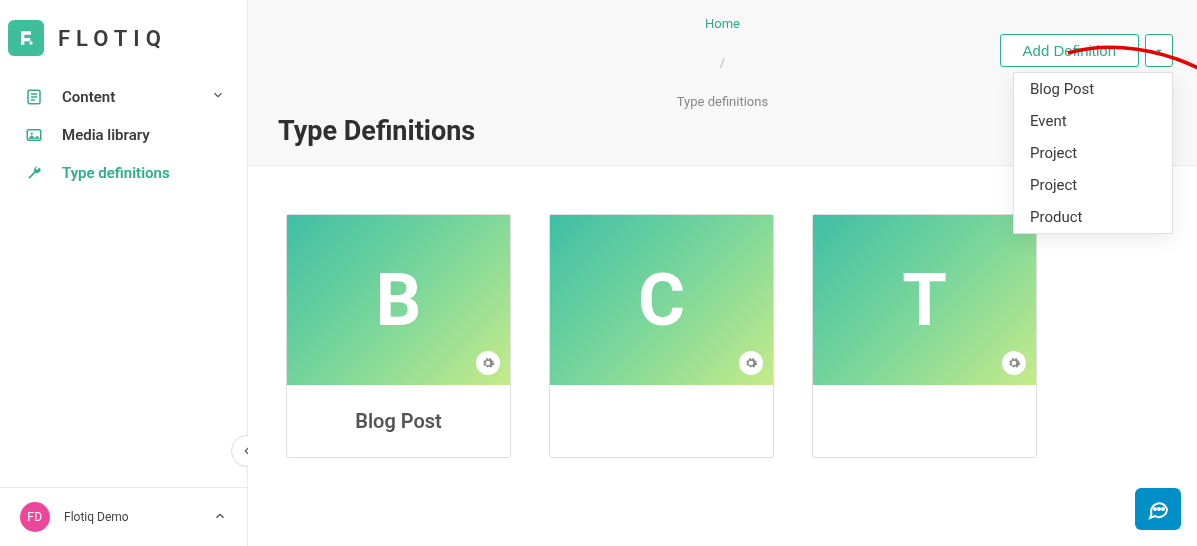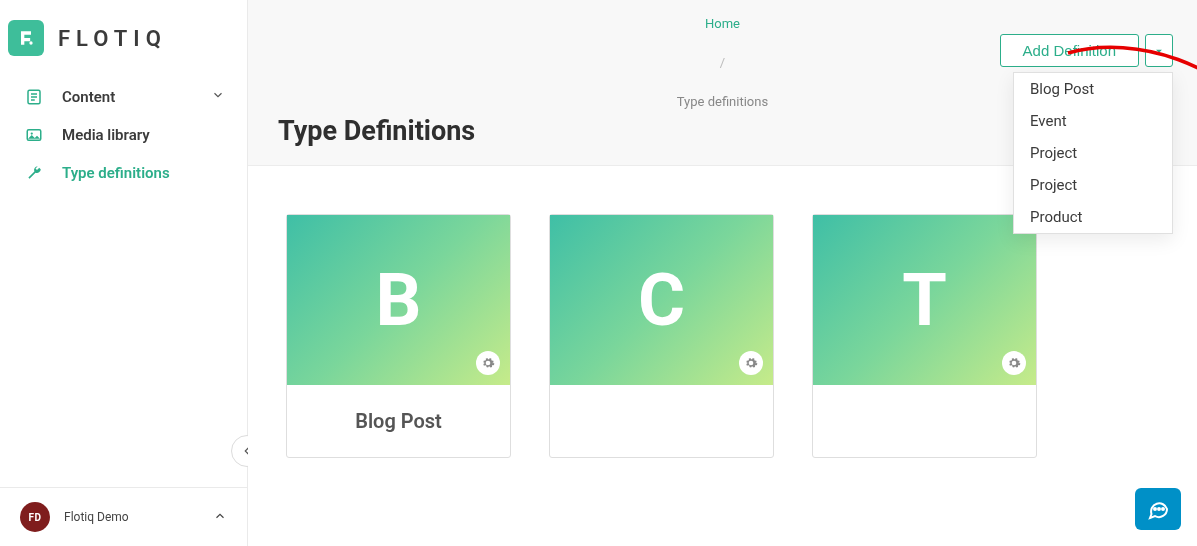--- a/index.html
+++ b/index.html
@@ -58,23 +58,23 @@
     .nav-icon { width: 20px; display:flex; align-items:center; justify-content:center; color: #2CAE8A; }
     .nav-item:not(.active) .nav-icon { color: #2CAE8A; }
     .sidebar-footer {
       margin-top: auto;
       border-top: 1px solid #eaeaea;
       padding: 14px 20px;
       display: flex; align-items: center; gap: 14px;
     }
     .avatar {
       width: 30px; height: 30px; border-radius: 50%;
-      background: #7f1d1d; color: #fff;
-      display: flex; align-items: center; justify-content: center;
-      font-size: 10px; font-weight: 700; letter-spacing: 0.5px;
+      background: #ec4899; color: #fff;
+      display: flex; align-items: center; justify-content: center;
+      font-size: 12px; font-weight: 400; letter-spacing: 0.5px;
     }
     .user-name { font-size: 12px; color: #444; }
     .user-chev { margin-left: auto; color: #444; }
     .collapse-btn {
       position: absolute;
       right: -16px; top: 435px;
       width: 32px; height: 32px;
       border-radius: 50%;
       background: #fff;
       border: 1px solid #dcdcdc;

